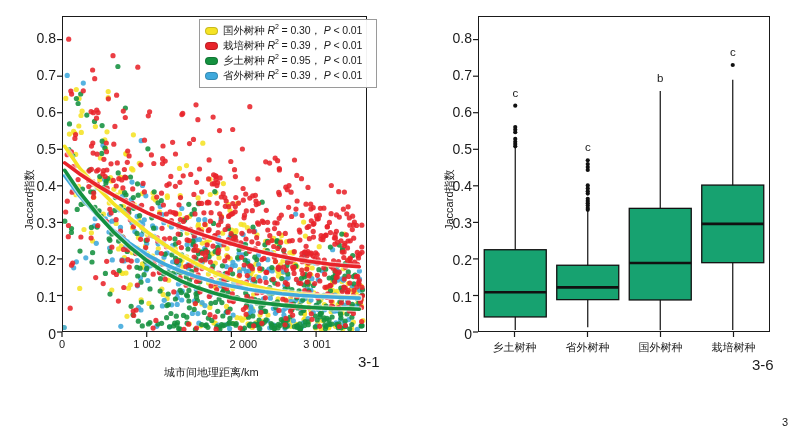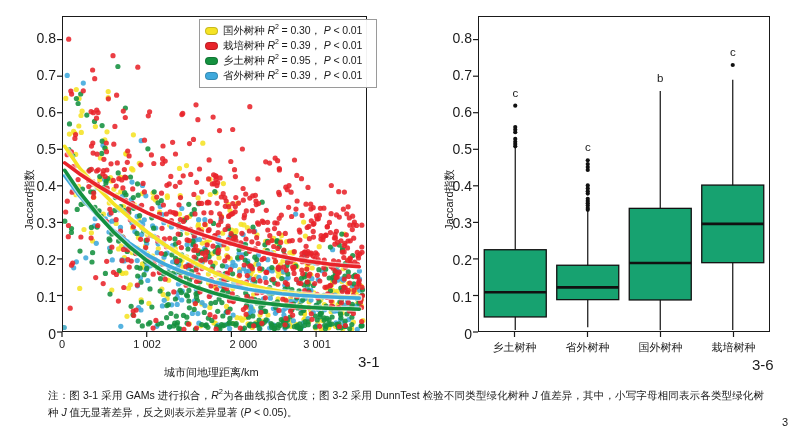--- a/index.html
+++ b/index.html
@@ -1859,18 +1859,15 @@
 
 
     <div class="xtick-label" style="left:53px;top:340px;width:63px;">乡土树种</div>
     <div class="xtick-label" style="left:126px;top:340px;width:63px;">省外树种</div>
     <div class="xtick-label" style="left:199px;top:340px;width:63px;">国外树种</div>
     <div class="xtick-label" style="left:272px;top:340px;width:63px;">栽培树种</div>
 
     <div class="panel-id" style="left:322px;top:356px;">3-6</div>
   </div>
 
-  <div id="caption">
-    <span>注：</span><span>图 3-1 采用 GAMs 进行拟合，</span><i>R</i><sup>2</sup><span>为各曲线拟合优度；图 3-2 采用 DunnTest 检验不同类型绿化树种 </span><i>J</i><span> 值差异，其中，小写字母相同表示各类型绿化树种 </span><i>J</i><span> 值无显著差异，反之则表示差异显著 (</span><i>P</i><span> &lt; 0.05)。</span>
-  </div>
 
   <div id="page-number">3</div>
 </div>
 
 </body></html>

